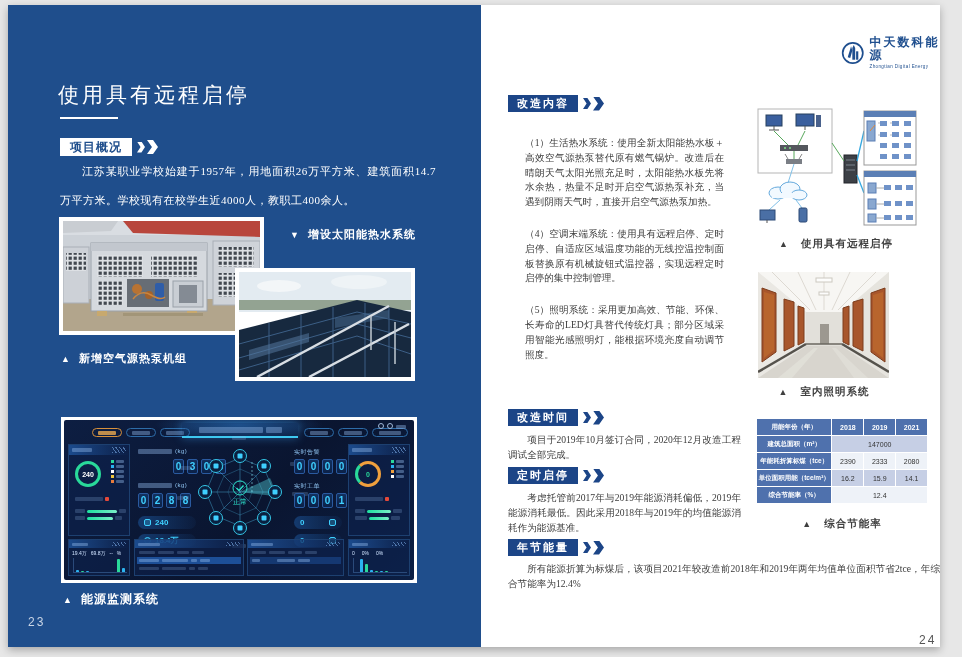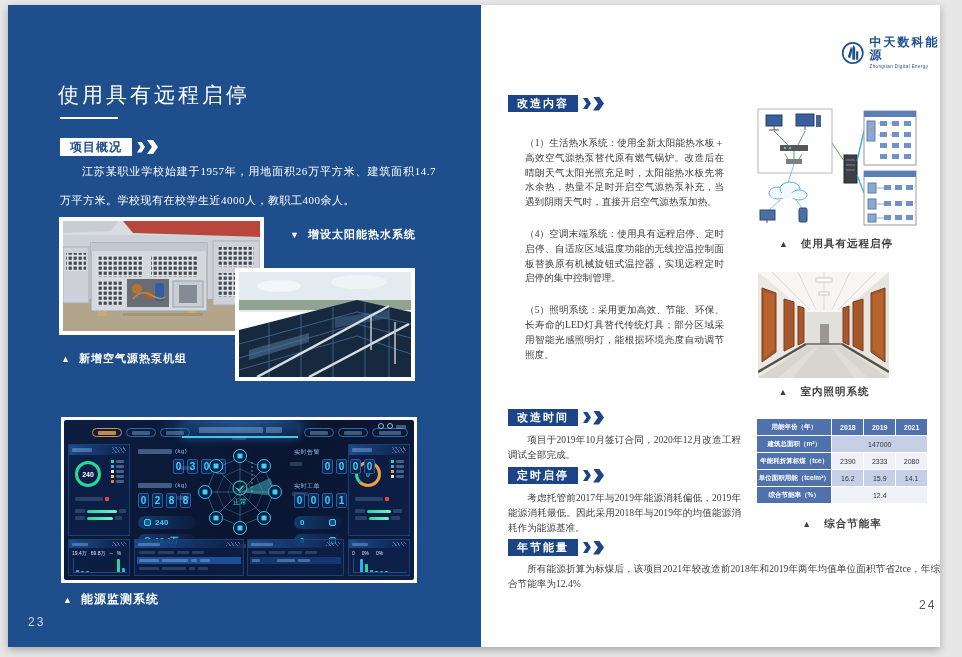--- a/index.html
+++ b/index.html
@@ -20,21 +20,21 @@
   .chev.big{width:11px;height:14px;margin-left:-3px;}
   .chev.w{background:#fff;} .chev.b{background:#1c4587;}
   .lp-para{position:absolute;left:52px;top:152px;width:376px;color:#fff;font-size:11px;line-height:29px;
            text-indent:2em;letter-spacing:.5px;font-family:"Liberation Serif",serif;text-align:justify;}
   .photo{position:absolute;background:#fff;padding:4px;}
   .photo svg{display:block;}
   .cap{position:absolute;color:#fff;font-size:11px;font-weight:bold;letter-spacing:1px;}
   .cap .mk{margin-right:8px;font-size:9px;}
   .pageno{position:absolute;font-size:12px;letter-spacing:2px;}
   .pageno.l{left:20px;top:610px;color:#c9d5e6;}
-  .pageno.r{left:438px;top:593px;color:#555;}
+  .pageno.r{left:438px;top:628px;color:#555;}
 
   
   .logo{position:absolute;left:360px;top:31px;display:flex;align-items:center;gap:5px;}
   .logo .txts{display:flex;flex-direction:column;}
   .logo .cn{color:#1e4e8e;font-size:12px;font-weight:bold;letter-spacing:2px;line-height:13px;}
   .logo .en{color:#1e4e8e;font-size:4.5px;letter-spacing:.4px;margin-top:2px;}
   .badge .bx2{background:#1c4587;color:#fff;font-weight:bold;font-size:11px;padding:3px 9px;letter-spacing:2px;line-height:1;}
   .rp-para{position:absolute;color:#3b3b3b;font-size:9.6px;line-height:14.8px;text-align:justify;
            font-family:"Liberation Serif",serif;}
   .rp-para p{margin:17px;}
@@ -350,21 +350,21 @@
         <span class="sk dim" style="position:absolute;left:116px;top:46px;width:12px;"></span>
         <span class="sk dim" style="position:absolute;left:113px;top:76px;width:12px;"></span>
         <span class="sk dim" style="position:absolute;left:226px;top:42px;width:12px;"></span>
         <span class="sk dim" style="position:absolute;left:228px;top:72px;width:16px;"></span>
         <span class="sk dim" style="position:absolute;left:168px;top:16px;width:14px;"></span>
         <span class="sk dim" style="position:absolute;left:168px;top:124px;width:14px;"></span>
 
         <div class="dlabel" style="left:230px;top:28px;">
           <span>实时告警</span>
         </div>
-        <div style="position:absolute;left:230px;top:36px;margin-left:28px;"><span class="dgt">0</span><span class="dgt">0</span><span class="dgt">0</span><span class="dgt">0</span></div>
+        <div style="position:absolute;left:230px;top:36px;"><span class="dgt">0</span><span class="dgt">0</span><span class="dgt">0</span><span class="dgt">0</span></div>
         <div class="dlabel" style="left:230px;top:62px;">
           <span>实时工单</span>
         </div>
         <div style="position:absolute;left:230px;top:70px;"><span class="dgt">0</span><span class="dgt">0</span><span class="dgt">0</span><span class="dgt">1</span></div>
         <div class="dpill" style="left:230px;top:96px;width:48px;justify-content:space-between;">
           <span>0</span>
               <span class="ic"></span>
         </div>
         <div class="dpill" style="left:230px;top:114px;width:48px;justify-content:space-between;">
           <span>0</span>

